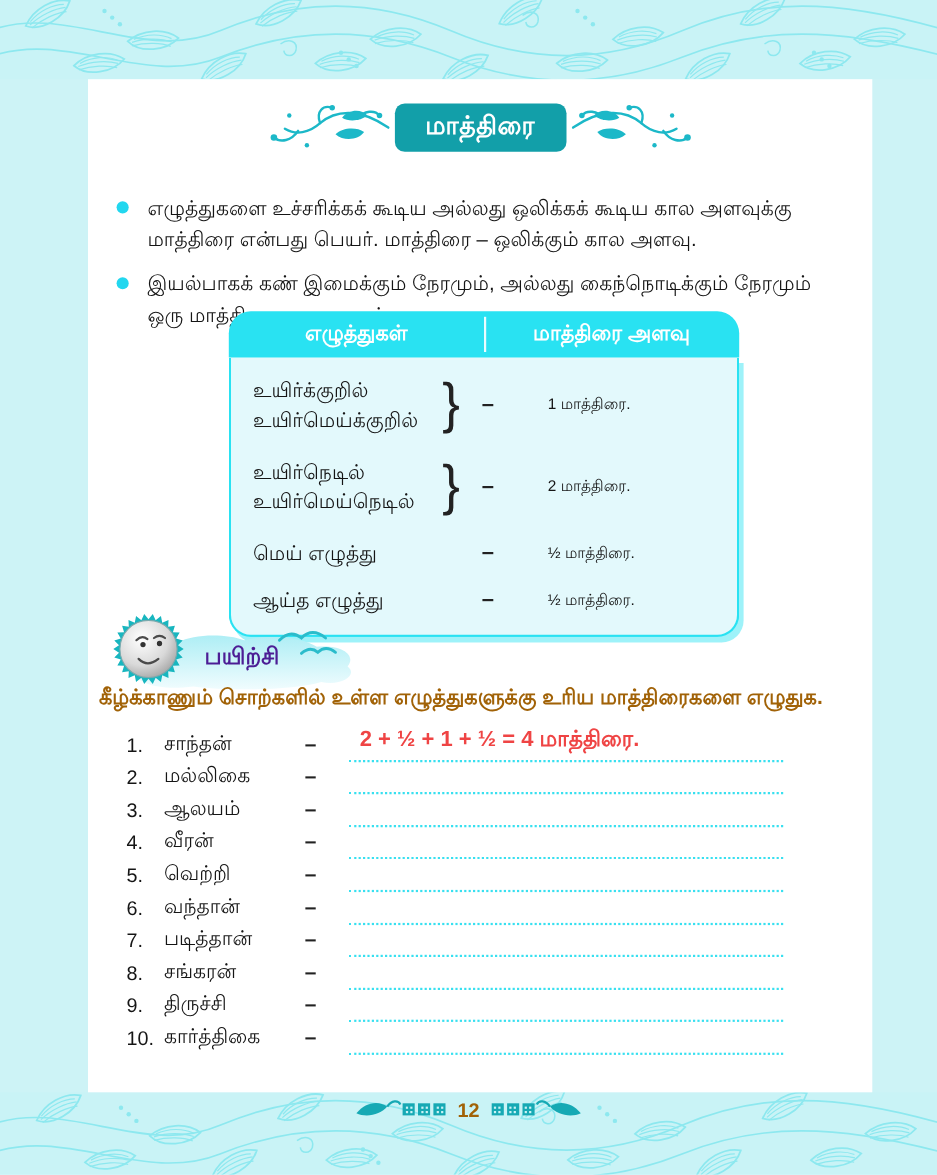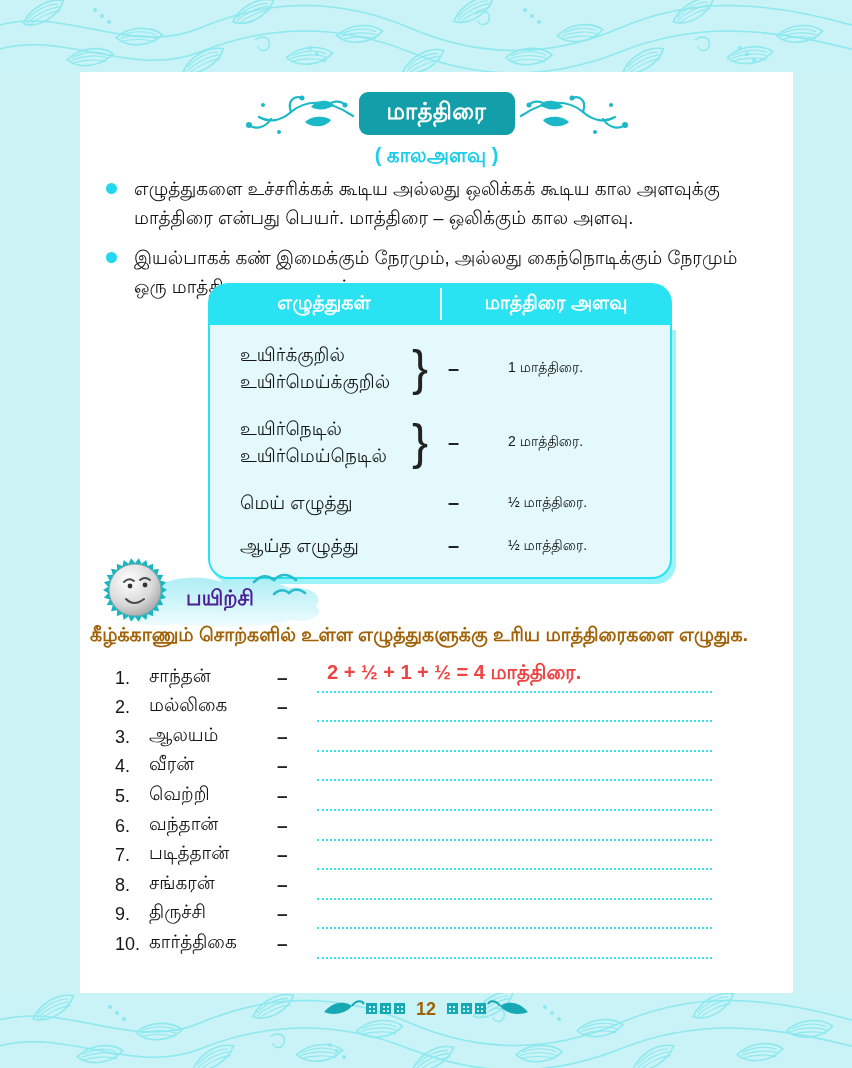--- a/index.html
+++ b/index.html
@@ -9,21 +9,21 @@
     font-family:"Liberation Sans","DejaVu Sans",sans-serif;
   }
   .band{position:absolute;left:0;}
   .band-top{top:0;}
   .band-bottom{top:993px;}
   .page{
     position:absolute;left:80px;top:72px;width:713px;height:921px;
     background:#ffffff;
   }
   
-  .title-row{position:absolute;top:20px;left:0;width:100%;display:flex;justify-content:center;align-items:flex-start;gap:4px;font-family:Liberation Serif, serif;}
+  .title-row{position:absolute;top:20px;left:0;width:100%;display:flex;justify-content:center;align-items:flex-end;gap:4px;}
   .title-box{
     background:#129fa9;color:#fff;font-weight:bold;font-size:23px;
     padding:7px 28px;border-radius:9px;letter-spacing:.5px;
   }
   .flourish{width:112px;height:46px;}
   .flourish.right{transform:scaleX(-1);}
   .subtitle{
     position:absolute;top:72px;left:0;width:100%;text-align:center;
     color:#1ecdea;font-weight:bold;font-size:20px;
   }
@@ -39,21 +39,21 @@
     display:flex;align-items:center;position:relative;
     color:#fff;font-weight:bold;font-size:19px;
   }
   .thead .hcell{width:50%;text-align:center;}
   .thead .divider{position:absolute;left:50%;top:5px;bottom:5px;width:2px;background:rgba(255,255,255,.9);}
   .tbody{
     background:#e3f9fc;border:2px solid #29e2f2;border-top:none;
     border-radius:0 0 20px 20px;padding:16px 0 18px;
     box-shadow:4px 5px 0 rgba(41,226,242,.45);
   }
-  .trow{display:flex;align-items:center;padding-left:30px;}
+  .trow{display:flex;align-items:center;padding-left:20px;}
   .trow.tall{margin-bottom:20px;}
   .trow.short{margin-bottom:16px;}
   .trow:last-child{margin-bottom:0;}
   .tlabels{width:172px;font-size:18.5px;line-height:27px;color:#151515;font-weight:500;}
   .tbrace{width:36px;font-size:48px;font-weight:200;color:#222;line-height:52px;transform:scaleY(1.05);}
   .tbrace.hidden{visibility:hidden;font-size:18px;line-height:24px;}
   .tdash{width:46px;font-size:20px;font-weight:bold;color:#222;}
   .tvalue{font-size:14px;color:#151515;margin-left:14px;font-weight:500;}
   
   .badge-cloud{position:absolute;left:26px;top:496px;width:230px;height:62px;}
@@ -185,21 +185,20 @@
           <circle cx="59" cy="6" r="2.5"></circle>
           <circle cx="102" cy="13" r="2.5"></circle>
         <path d="M68,15 C74,7 86,7 91,13 C85,18 74,19 68,15 Z"></path>
         <path d="M62,30 C70,37 83,35 88,28 C81,23 68,24 62,30 Z"></path>
         <circle cx="20" cy="13" r="2"></circle>
           <circle cx="36" cy="40" r="2"></circle>
       </g>
     </svg>
   </div>
 
-  <div class="subtitle">( காலஅளவு )</div>
 
   <div class="bullets">
     <p class="bullet">
       <span class="dot"></span>
       <span>எழுத்துகளை உச்சரிக்கக் கூடிய அல்லது ஒலிக்கக் கூடிய கால அளவுக்கு மாத்திரை என்பது பெயர்.  மாத்திரை – ஒலிக்கும் கால அளவு.</span>
     </p>
     <p class="bullet">
       <span class="dot"></span>
       <span>இயல்பாகக் கண் இமைக்கும் நேரமும், அல்லது கைந்நொடிக்கும் நேரமும் ஒரு மாத்திரை அளவாகும்.</span>
     </p>

